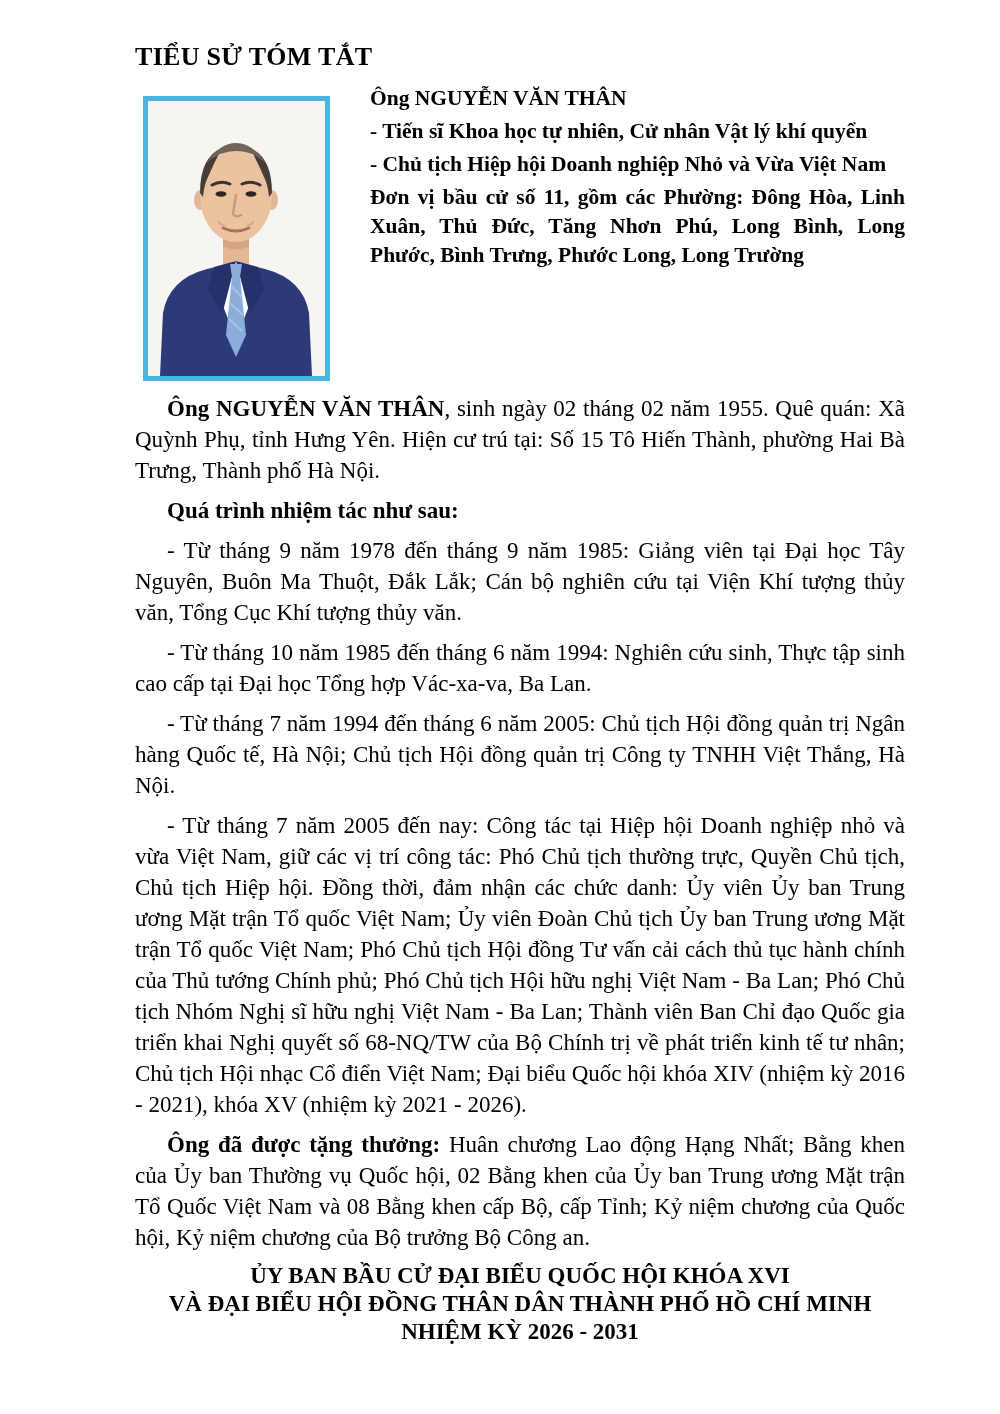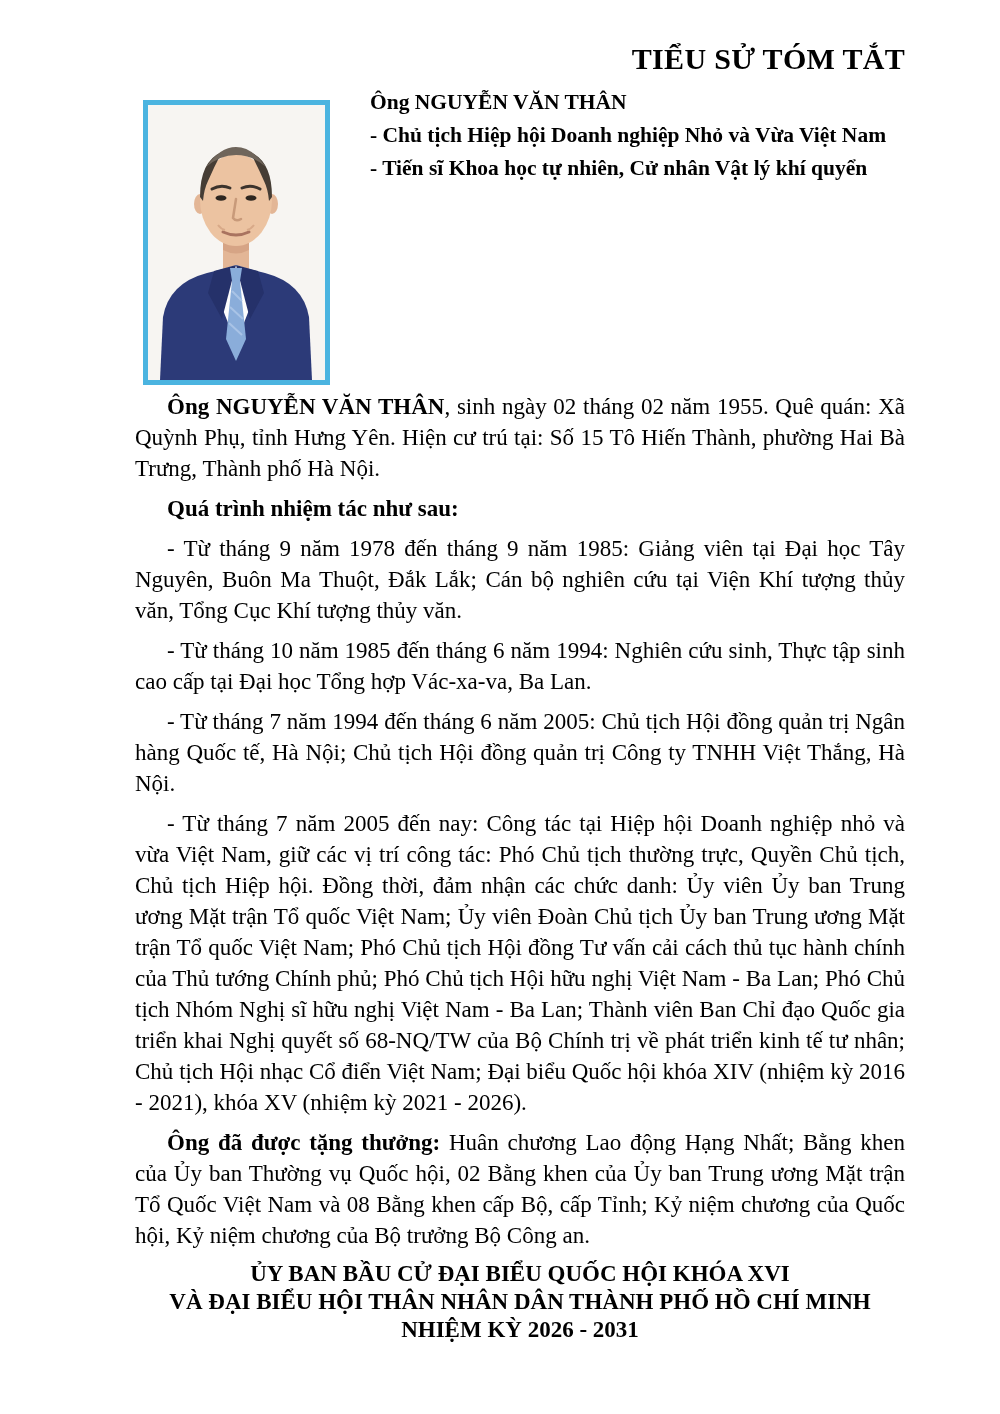--- a/index.html
+++ b/index.html
@@ -10,22 +10,22 @@
     color: #000000;
   }
   .page {
     width: 1000px; height: 1414px;
     padding: 42px 95px 28px 135px;
     overflow: hidden;
     background: #ffffff;
   }
   .title {
     margin: 0 0 12px 0;
-    font-size: 30px; font-weight: 700;
-    text-align: right;
+    font-size: 26px; font-weight: 700;
+    text-align: left;
     letter-spacing: 0.3px;
   }
   .profile-row { display: flex; margin-top: 2px; }
   .photo-frame {
     flex: none;
     width: 187px; height: 285px;
     margin: 12px 0 0 8px;
     border: 5px solid #4bb4e0;
     background: #f7f5f2;
     overflow: hidden;
@@ -33,21 +33,21 @@
   .photo-frame svg { display: block; width: 100%; height: 100%; }
   .profile-info {
     flex: 1;
     margin-left: 40px;
     font-weight: 700;
     font-size: 21.5px;
     line-height: 29px;
   }
   .profile-info p { margin: 0 0 4px 0; text-align: justify; }
   .profile-info p.single { text-align: left; }
-  .body-section { margin-top: 6px; }
+  .body-section { margin-top: 12px; }
   .body-p {
     margin: 0 0 9px 0;
     font-size: 23px;
     line-height: 31px;
     text-align: justify;
     text-indent: 32px;
   }
   .bold { font-weight: 700; }
   .footer {
     text-align: center;
@@ -101,37 +101,38 @@
 
         <path d="M88 94 L85 113 Q88 117 93 114" stroke="#c89a7a" stroke-width="2.5" fill="none" stroke-linecap="round"></path>
 
         <path d="M75 127 Q88 133 101 127" stroke="#a9735f" stroke-width="3" fill="none" stroke-linecap="round"></path>
         <path d="M70 120 Q73 124 77 125 M106 120 Q103 124 99 125" stroke="#d8a988" stroke-width="2" fill="none"></path>
       </svg>
     </div>
 
     <div class="profile-info">
       <p class="single">Ông NGUYỄN VĂN THÂN</p>
+      <p>- Tiến sĩ Khoa học tự nhiên, Cử nhân Vật lý khí quyển</p>
       <p>- Chủ tịch Hiệp hội Doanh nghiệp Nhỏ và Vừa Việt Nam</p>
-      <p>- Tiến sĩ Khoa học tự nhiên, Cử nhân Vật lý khí quyển</p>
+      <p>Đơn vị bầu cử số 11, gồm các Phường: Đông Hòa, Linh Xuân, Thủ Đức, Tăng Nhơn Phú, Long Bình, Long Phước, Bình Trưng, Phước Long, Long Trường</p>
     </div>
   </div>
 
   <div class="body-section">
     <p class="body-p"><span class="bold">Ông NGUYỄN VĂN THÂN</span><span>, sinh ngày 02 tháng 02 năm 1955. Quê quán: Xã Quỳnh Phụ, tỉnh Hưng Yên. Hiện cư trú tại: Số 15 Tô Hiến Thành, phường Hai Bà Trưng, Thành phố Hà Nội.</span></p>
 
     <p class="body-p bold">Quá trình nhiệm tác như sau:</p>
 
     <p class="body-p">- Từ tháng 9 năm 1978 đến tháng 9 năm 1985: Giảng viên tại Đại học Tây Nguyên, Buôn Ma Thuột, Đắk Lắk; Cán bộ nghiên cứu tại Viện Khí tượng thủy văn, Tổng Cục Khí tượng thủy văn.</p>
     <p class="body-p">- Từ tháng 10 năm 1985 đến tháng 6 năm 1994: Nghiên cứu sinh, Thực tập sinh cao cấp tại Đại học Tổng hợp Vác-xa-va, Ba Lan.</p>
     <p class="body-p">- Từ tháng 7 năm 1994 đến tháng 6 năm 2005: Chủ tịch Hội đồng quản trị Ngân hàng Quốc tế, Hà Nội; Chủ tịch Hội đồng quản trị Công ty TNHH Việt Thắng, Hà Nội.</p>
     <p class="body-p">- Từ tháng 7 năm 2005 đến nay: Công tác tại Hiệp hội Doanh nghiệp nhỏ và vừa Việt Nam, giữ các vị trí công tác: Phó Chủ tịch thường trực, Quyền Chủ tịch, Chủ tịch Hiệp hội. Đồng thời, đảm nhận các chức danh: Ủy viên Ủy ban Trung ương Mặt trận Tổ quốc Việt Nam; Ủy viên Đoàn Chủ tịch Ủy ban Trung ương Mặt trận Tổ quốc Việt Nam; Phó Chủ tịch Hội đồng Tư vấn cải cách thủ tục hành chính của Thủ tướng Chính phủ; Phó Chủ tịch Hội hữu nghị Việt Nam - Ba Lan; Phó Chủ tịch Nhóm Nghị sĩ hữu nghị Việt Nam - Ba Lan; Thành viên Ban Chỉ đạo Quốc gia triển khai Nghị quyết số 68-NQ/TW của Bộ Chính trị về phát triển kinh tế tư nhân; Chủ tịch Hội nhạc Cổ điển Việt Nam; Đại biểu Quốc hội khóa XIV (nhiệm kỳ 2016 - 2021), khóa XV (nhiệm kỳ 2021 - 2026).</p>
 
     <p class="body-p"><span class="bold">Ông đã được tặng thưởng:</span><span> Huân chương Lao động Hạng Nhất; Bằng khen của Ủy ban Thường vụ Quốc hội, 02 Bằng khen của Ủy ban Trung ương Mặt trận Tổ Quốc Việt Nam và 08 Bằng khen cấp Bộ, cấp Tỉnh; Kỷ niệm chương của Quốc hội, Kỷ niệm chương của Bộ trưởng Bộ Công an.</span></p>
   </div>
 
   <div class="footer">
     <p>ỦY BAN BẦU CỬ ĐẠI BIỂU QUỐC HỘI KHÓA XVI</p>
-    <p>VÀ ĐẠI BIỂU HỘI THÂN NHÂN DÂN THÀNH PHỐ HỒ CHÍ MINH</p>
+    <p>VÀ ĐẠI BIỂU HỘI ĐỒNG THÂN DÂN THÀNH PHỐ HỒ CHÍ MINH</p>
     <p>NHIỆM KỲ 2026 - 2031</p>
   </div>
 
 </div>
 
 </body></html>

